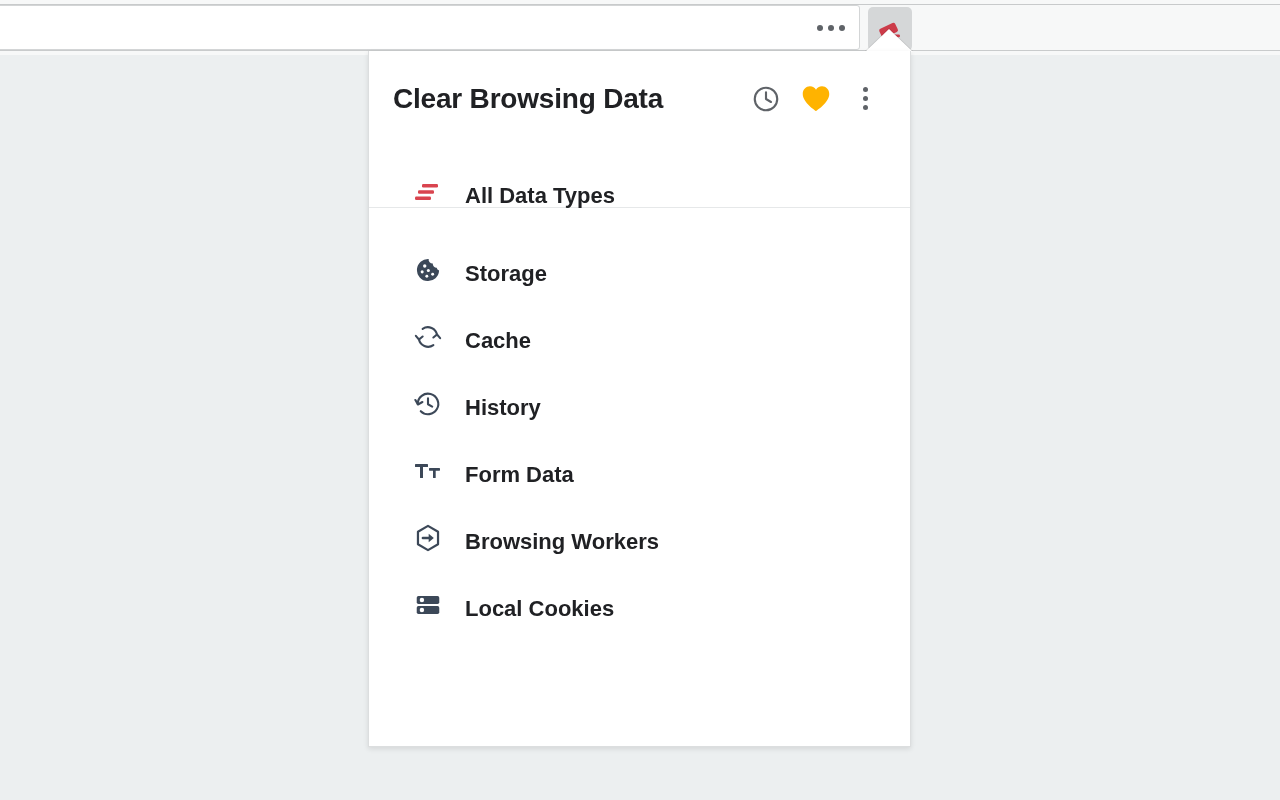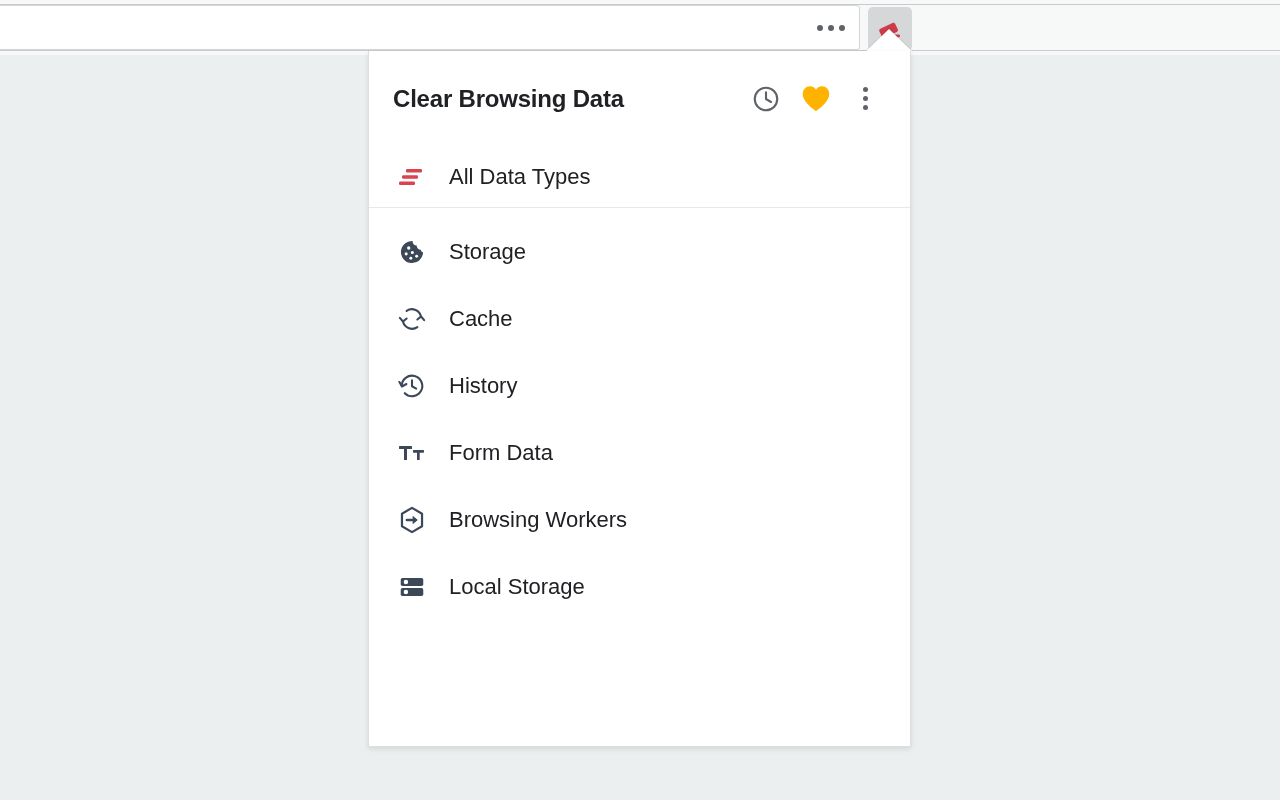--- a/index.html
+++ b/index.html
@@ -117,21 +117,21 @@
   
   #panel-header {
     position: relative;
     height: 95px;
     display: flex;
     align-items: center;
     padding: 0 32px 0 24px;
     box-sizing: border-box;
   }
   #panel-title {
-    font-size: 24px;
+    font-size: 28px;
     font-weight: bold;
     color: #202124;
     letter-spacing: -0.2px;
     flex: 1;
   }
   .header-action {
     width: 40px;
     height: 40px;
     display: flex;
     align-items: center;
@@ -152,24 +152,25 @@
     display: block;
     width: 5px;
     height: 5px;
     border-radius: 50%;
     background: #5f6368;
   }
 
   
   .data-row {
     display: flex;
-    align-items: center;
+    align-items: flex-end;
     height: 67px;
-    padding-left: 24px;
-    box-sizing: border-box;
+    padding-left: 40px;
+    box-sizing: border-box;
+    font-weight: bold;
   }
   #row-all-data-types {
     height: 62px;
     border-bottom: 1px solid #e6e8e9;
   }
   #list-group {
     padding-top: 10px;
   }
   .row-icon {
     width: 38px;
@@ -317,18 +318,18 @@
 
     <div class="data-row">
       <div class="row-icon">
         <svg width="26" height="26" viewBox="0 0 24 24">
           <rect x="1.6" y="3.6" width="20.8" height="7.4" rx="1.6" fill="#3c4858"></rect>
           <circle cx="6.4" cy="7.3" r="2.05" fill="#ffffff"></circle>
           <rect x="1.6" y="13.0" width="20.8" height="7.4" rx="1.6" fill="#3c4858"></rect>
           <circle cx="6.4" cy="16.7" r="2.05" fill="#ffffff"></circle>
         </svg>
       </div>
-      <div class="row-label">Local Storage</div>
+      <div class="row-label">Local Cookies</div>
     </div>
 
 
   </div>
 </div>
 
 </body></html>

